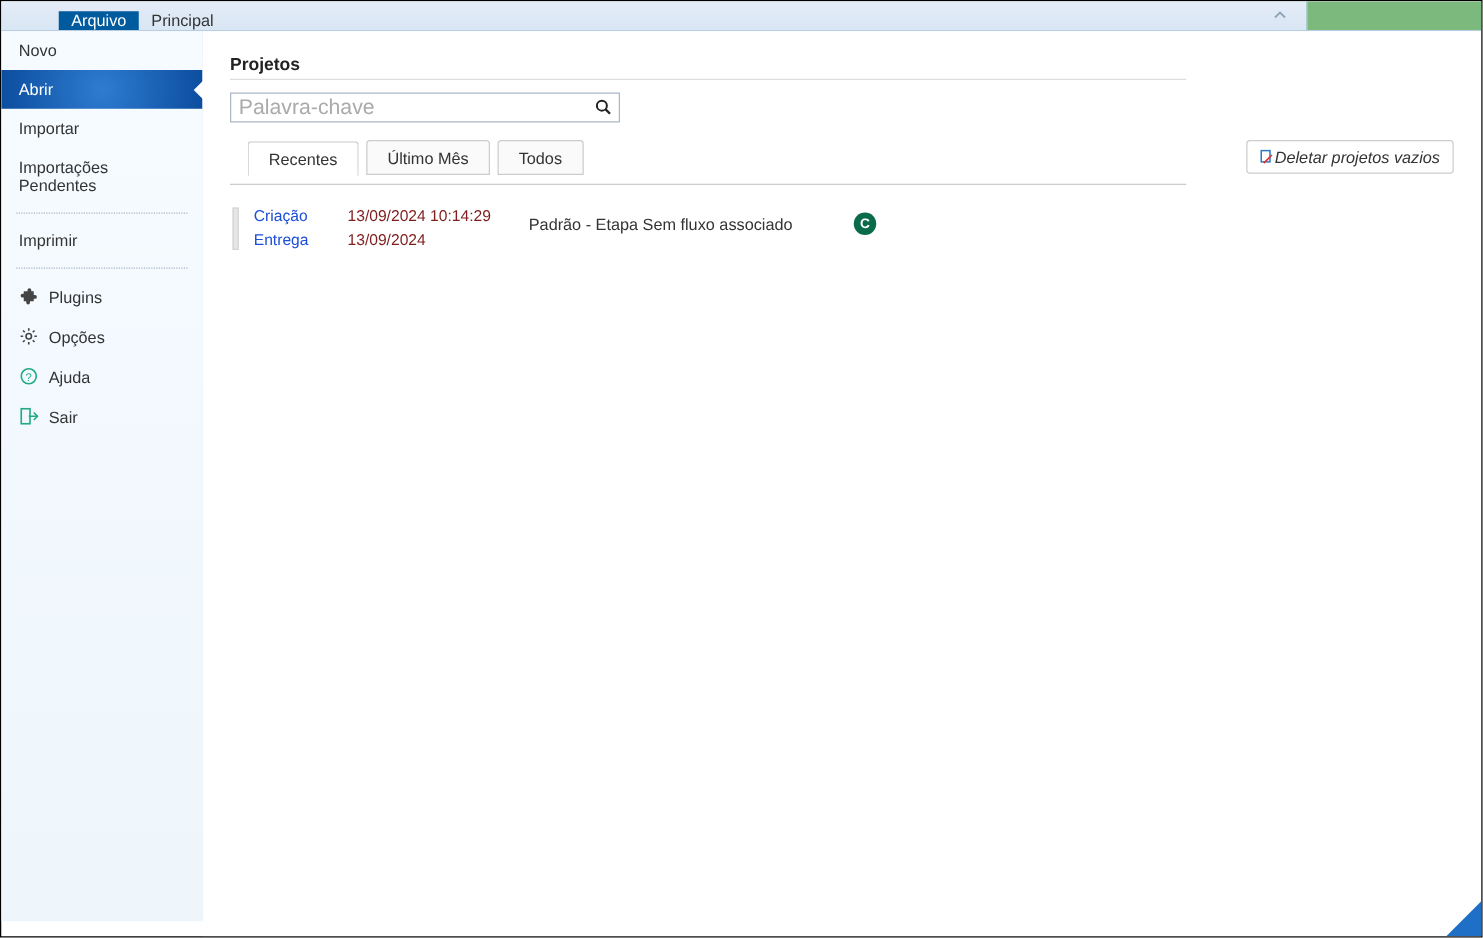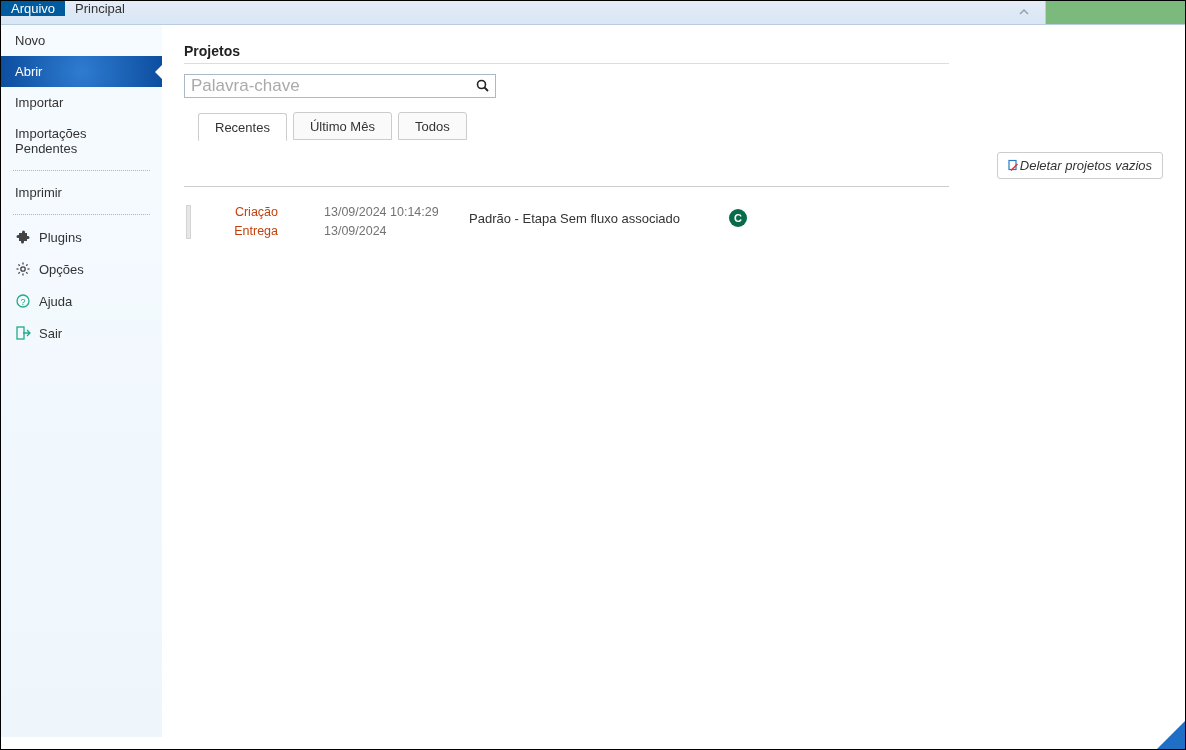--- a/index.html
+++ b/index.html
@@ -12,23 +12,24 @@
     background: #fff;
     border: 1px solid #000;
     position: relative;
     color: #333;
   }
   
   .topbar {
     height: 24px;
     background: linear-gradient(#e4ecf7,#d9e6f4);
     display: flex;
-    align-items: flex-start;
+    align-items: flex-end;
     border-bottom: 1px solid #b8cde2;
     position: relative;
+    padding-left: 46px;
   }
   .topbar .tab {
     padding: 0 10px;
     display: flex;
     align-items: center;
     font-size: 13px;
   }
   .topbar .tab.active {
     background: #005a9e;
     color: #fff;
@@ -129,21 +130,20 @@
     font-size: 17px;
     color: #888;
     background: transparent;
   }
   .searchbox input::placeholder { color:#aaa; }
   .mainrow {
     display: flex;
     align-items: flex-start;
     gap: 12px;
     margin-bottom: 8px;
-    flex-direction: column;
   }
   .tabs { display: flex; gap: 6px; margin-left: 14px; }
   .tabs .tab {
     border: 1px solid #ccc;
     border-bottom: 1px solid #fff;
     padding: 6px 16px 5px;
     font-size: 13px;
     border-radius: 3px 3px 0 0;
     background: #fff;
     color: #333;
@@ -179,22 +179,22 @@
   .project-row .bar {
     width:5px; height:34px;
     background:#e6e6e6;
     border:1px solid #d4d4d4;
     margin-right:12px;
     margin-top:2px;
   }
   .project-row .col-name { width: 240px; }
   .project-row .col-name .title { font-weight:bold; font-size:13px; color:#222; }
   .project-row .col-name .client { font-style:italic; color:#888; font-size:12.5px; margin-top:2px;}
-  .project-row .col-labels { width: 75px; color:#c2410c; font-size:12.5px; line-height:1.5;text-align:right; }
-  .project-row .col-dates { width: 145px; font-size:12.5px; color:#737373; line-height:1.5;margin-left:46px; }
+  .project-row .col-labels { width: 75px; color:#1d4ed8; font-size:12.5px; line-height:1.5; }
+  .project-row .col-dates { width: 145px; font-size:12.5px; color:#7f1d1d; line-height:1.5; }
   .project-row .col-status { width:260px; font-size:13px; color:#333; padding-top:8px; }
   .project-row .col-badge { padding-top:6px; }
   .badge-c {
     width:18px;height:18px;border-radius:50%;
     background:#0a6b4a;color:#fff;font-weight:bold;font-size:11px;
     display:flex;align-items:center;justify-content:center;
   }
   
   .corner {
     position:absolute; right:0; bottom:0;

